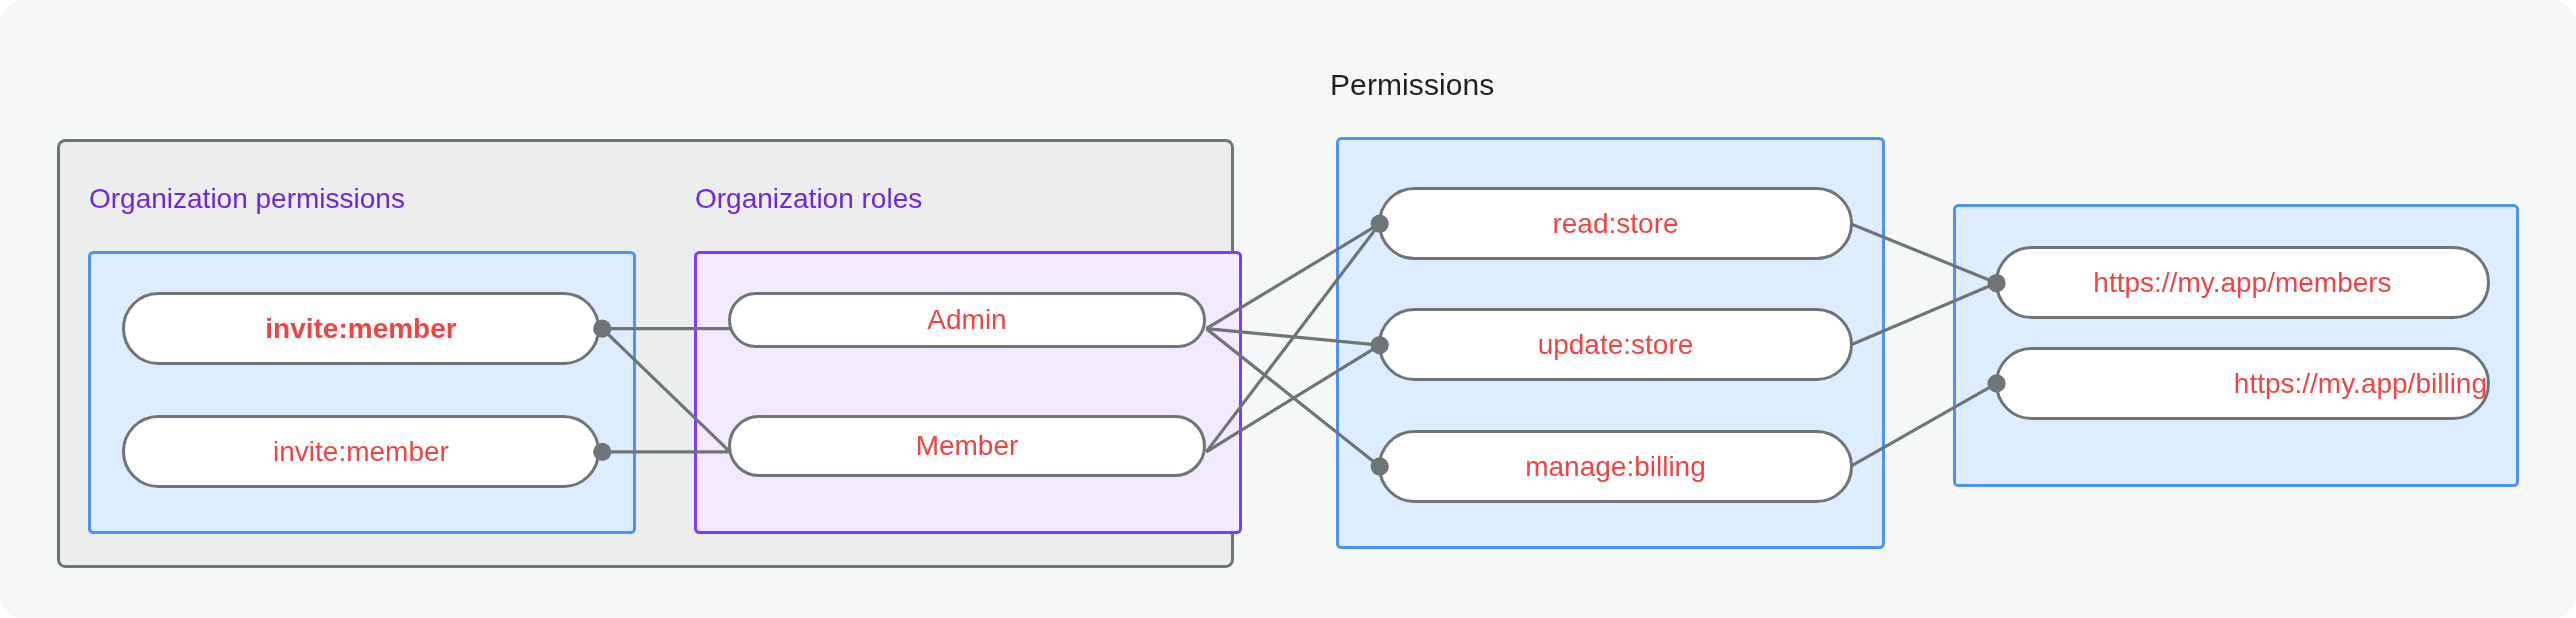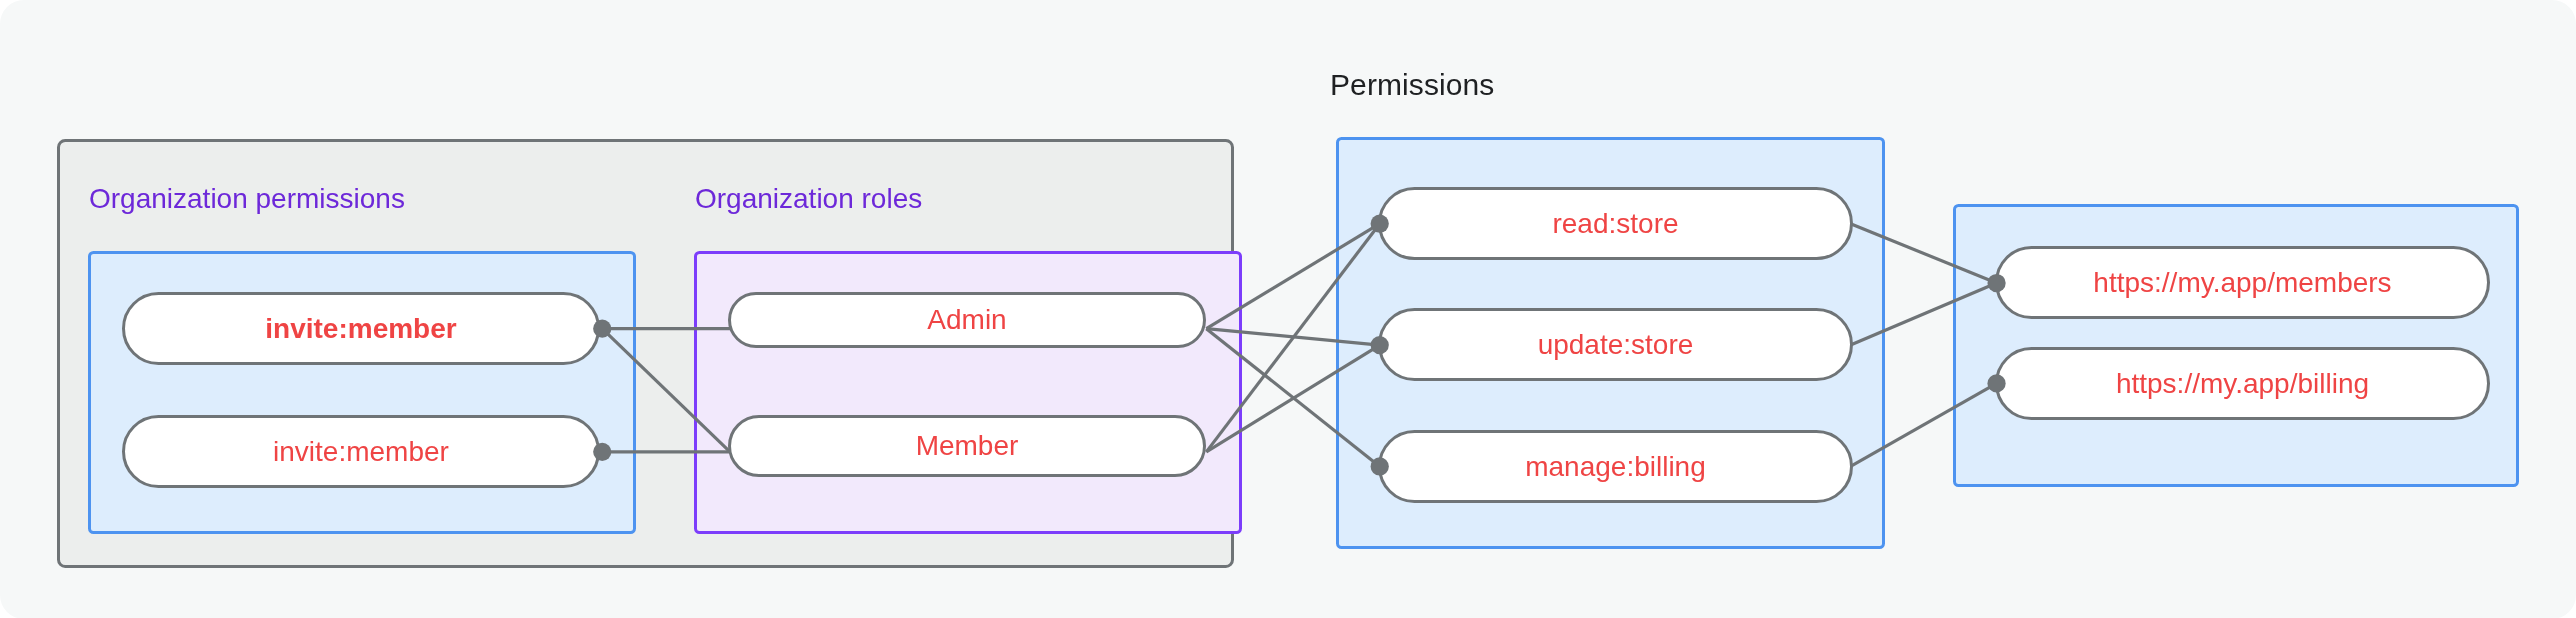--- a/index.html
+++ b/index.html
@@ -131,21 +131,21 @@
       </div>
       <div class="pill" style="left: 1378px; top: 308px; width: 475px; height: 73px;">
         <span>update:store</span>
       </div>
       <div class="pill" style="left: 1378px; top: 430px; width: 475px; height: 73px; justify-content: center;">
         <span>manage:billing</span>
       </div>
       <div class="pill" style="left: 1995px; top: 246px; width: 495px; height: 73px;">
         <span>https://my.app/members</span>
       </div>
-      <div class="pill" style="left: 1995px; top: 347px; width: 495px; height: 73px;">
+      <div class="pill" style="left: 1995px; top: 347px; width: 495px; height: 73px; justify-content: flex-end;">
         <span>https://my.app/billing</span>
       </div>
     </div>
 
   <svg id="dots" viewBox="0 0 2823 678">
       <circle cx="660" cy="360" r="10" fill="#6f7477"></circle>
       <circle cx="660" cy="495" r="10" fill="#6f7477"></circle>
       <circle cx="1512" cy="245" r="10" fill="#6f7477"></circle>
       <circle cx="1512" cy="378" r="10" fill="#6f7477"></circle>
       <circle cx="1512" cy="511" r="10" fill="#6f7477"></circle>

